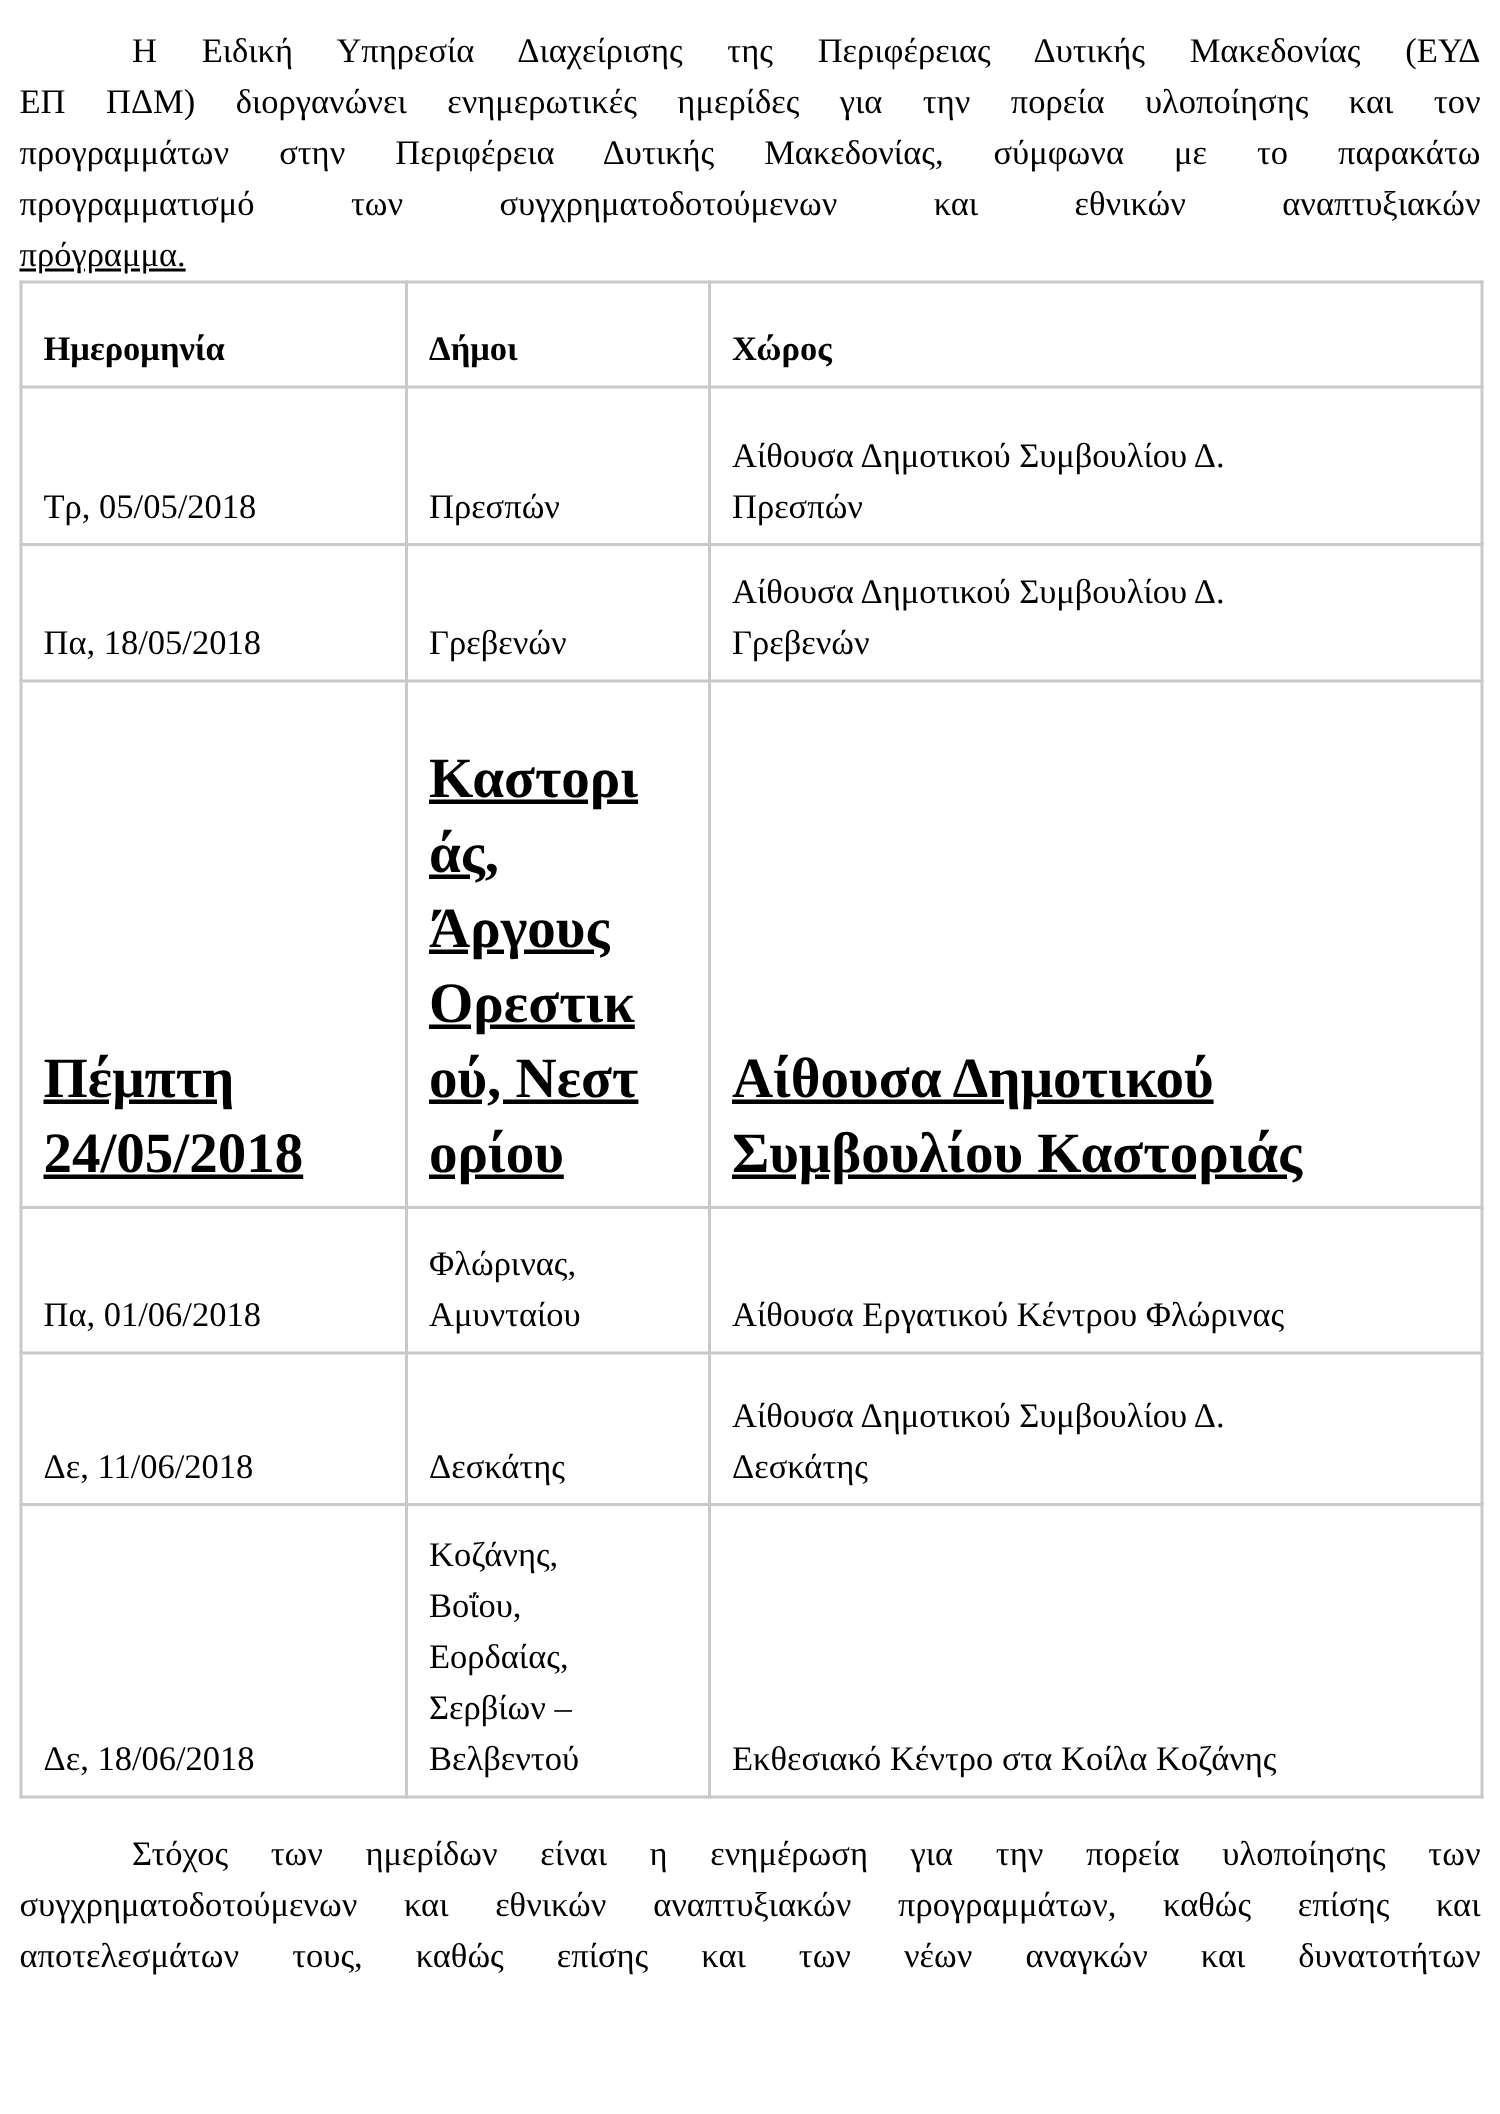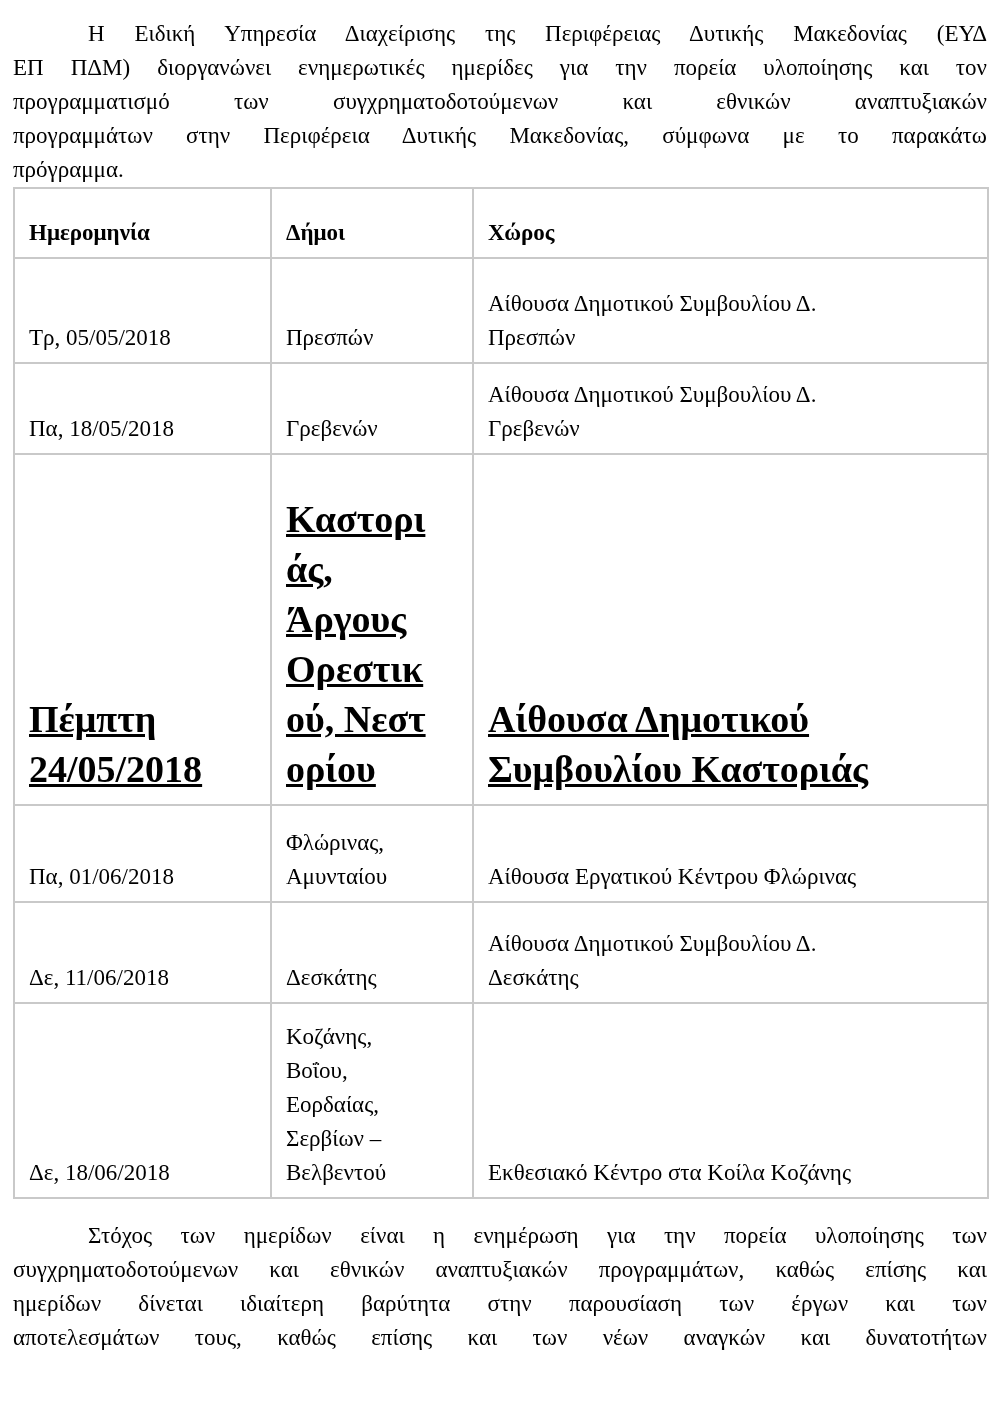--- a/index.html
+++ b/index.html
@@ -13,21 +13,21 @@
     width:1000px;height:1409px;overflow:hidden;
     background:var(--bg-color);color:var(--text-color);
     font-family:"Liberation Serif","DejaVu Serif",serif;
     font-size:23px;
   }
   .doc{padding:17px 13px 0 13px;}
 
   
   .para{line-height:34px;}
   .jline{text-align:justify;text-align-last:justify;}
-  .jline.plain{text-align:left;text-align-last:left;}
+  .jline.plain{text-align:left;text-align-last:left;text-decoration:underline;}
   .jline.indent{text-indent:75px;}
   .closing{margin-top:20px;}
 
   table.schedule{
     border-collapse:collapse;table-layout:fixed;
     width:974px;margin-top:0;
   }
   .schedule th,.schedule td{
     border:2px solid var(--border-color);
     vertical-align:bottom;text-align:left;
@@ -50,22 +50,22 @@
   }
 </style>
 </head>
 <body>
 
 <div class="doc">
 
   <div class="para intro">
     <div class="jline indent">Η Ειδική Υπηρεσία Διαχείρισης της Περιφέρειας Δυτικής Μακεδονίας (ΕΥΔ</div>
     <div class="jline">ΕΠ ΠΔΜ) διοργανώνει ενημερωτικές ημερίδες για την πορεία υλοποίησης και τον</div>
+    <div class="jline">προγραμμάτων στην Περιφέρεια Δυτικής Μακεδονίας, σύμφωνα με το παρακάτω</div>
     <div class="jline">προγραμματισμό των συγχρηματοδοτούμενων και εθνικών αναπτυξιακών</div>
-    <div class="jline">προγραμμάτων στην Περιφέρεια Δυτικής Μακεδονίας, σύμφωνα με το παρακάτω</div>
     <div class="jline plain">πρόγραμμα.</div>
   </div>
 
   <table class="schedule">
     <colgroup>
       <col style="width:257px">
       <col style="width:202px">
       <col style="width:515px">
     </colgroup>
     <tbody>
@@ -118,17 +118,16 @@
 Σερβίων –
 Βελβεντού</td>
         <td>Εκθεσιακό Κέντρο στα Κοίλα Κοζάνης</td>
       </tr>
     </tbody>
   </table>
 
   <div class="para closing">
     <div class="jline indent">Στόχος των ημερίδων είναι η ενημέρωση για την πορεία υλοποίησης των</div>
     <div class="jline">συγχρηματοδοτούμενων και εθνικών αναπτυξιακών προγραμμάτων, καθώς επίσης και</div>
-    <div class="jline">ημερίδων δίνεται ιδιαίτερη βαρύτητα στην παρουσίαση των έργων και των</div>
     <div class="jline">αποτελεσμάτων τους, καθώς επίσης και των νέων αναγκών και δυνατοτήτων</div>
   </div>
 
 </div>
 
 </body></html>

